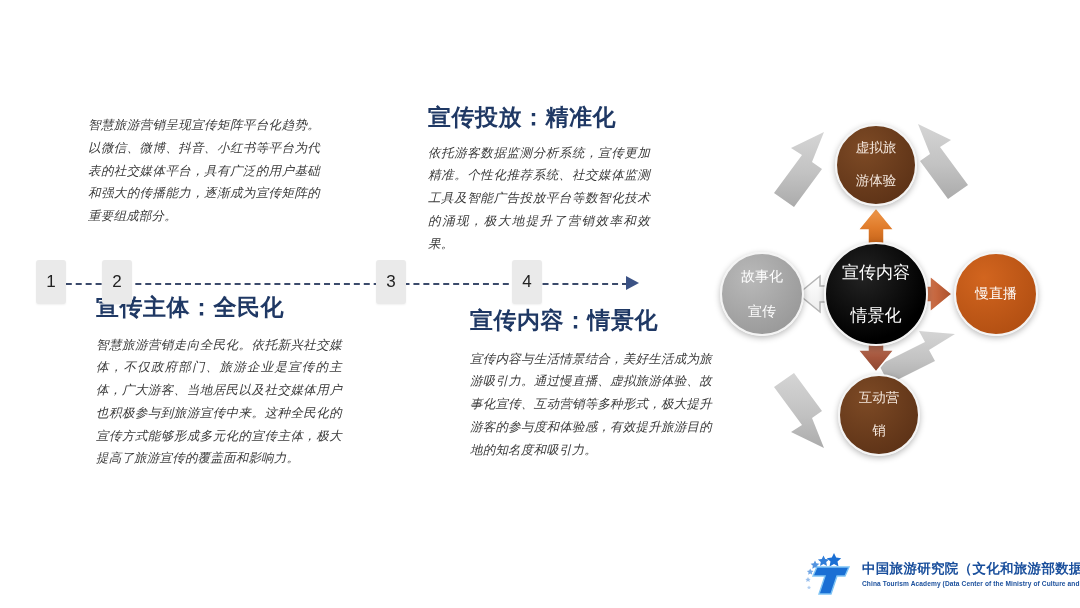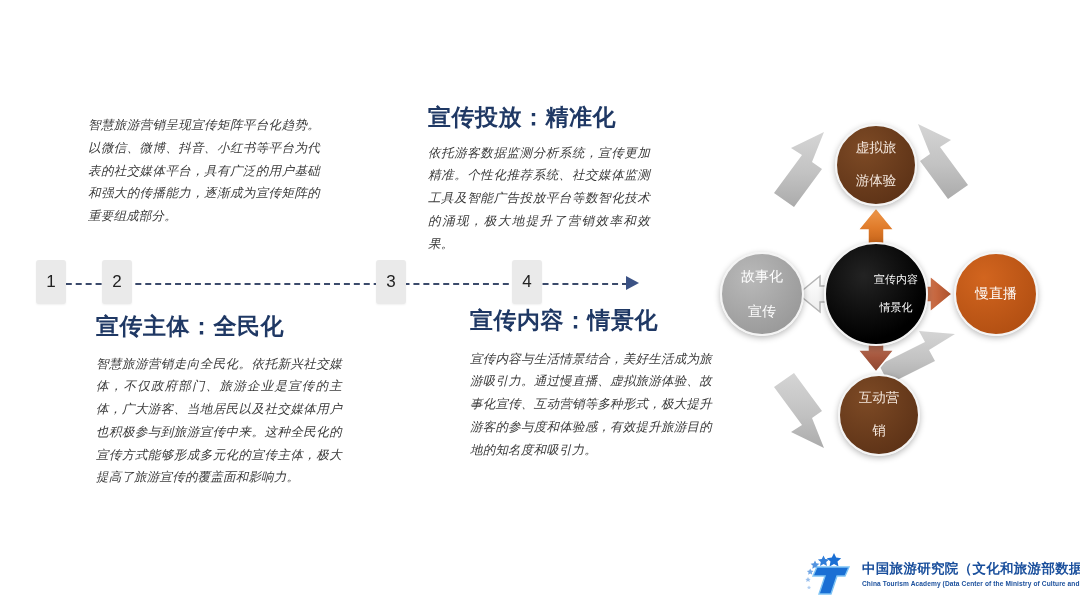--- a/index.html
+++ b/index.html
@@ -34,21 +34,21 @@
     text-align: justify;
     font-style: italic;
   }
 
   #block-1 { left: 88px; top: 104px; width: 238px; }
   #block-1 .block-body { margin-top: 10px; width: 232px; }
 
   #block-2 { left: 428px; top: 104px; width: 228px; }
   #block-2 .block-body { margin-top: 10px; width: 222px; }
 
-  #block-3 { left: 96px; top: 313px; width: 248px; }
+  #block-3 { left: 96px; top: 294px; width: 248px; }
   #block-3 .block-body { margin-top: 12px; width: 246px; }
 
   #block-4 { left: 470px; top: 307px; width: 244px; }
   #block-4 .block-body { margin-top: 13px; width: 242px; }
 
   
   #timeline {
     position: absolute;
     left: 36px;
     top: 258px;
@@ -112,22 +112,21 @@
     box-shadow: 0 2px 6px rgba(0,0,0,0.28);
     border: 2px solid #f4f4f4;
     box-sizing: border-box;
   }
   .node span { display: block; padding: 0 4px; }
 
   #node-center {
     left: 118px; top: 130px;
     width: 104px; height: 104px;
     background: radial-gradient(circle at 38% 32%, #232323 0%, #000000 70%);
-    font-size: 11px;
-    justify-content: flex-end;
+    font-size: 17px;
   }
   #node-top {
     left: 129px; top: 12px;
     width: 82px; height: 82px;
     background: radial-gradient(circle at 35% 30%, #7d4a25 0%, #5e3317 78%);
     color: #f3e6dc;
     font-size: 13.5px;
   }
   #node-right {
     left: 248px; top: 140px;

